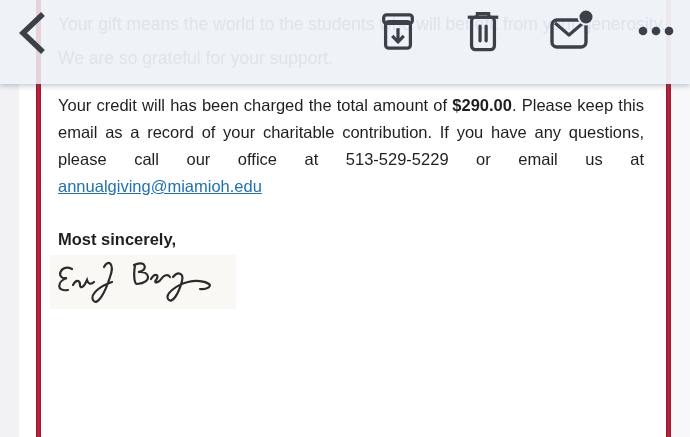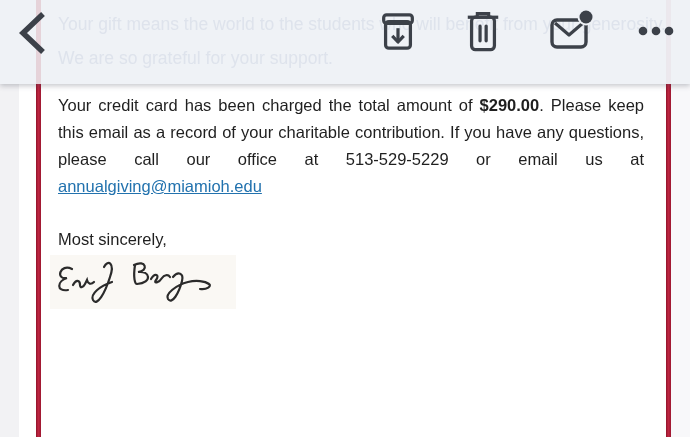--- a/index.html
+++ b/index.html
@@ -25,37 +25,37 @@
   .tb-btn{position:absolute;z-index:3;background:none;border:none;padding:0;cursor:pointer;line-height:0;}
   .tb-btn svg{display:block;}
   .icon-stroke{stroke:#3c4149;fill:none;}
 
   
   .email-text{position:absolute;left:58px;top:92px;width:586px;color:#1f1f1f;z-index:1;}
   .email-text p{margin:0 0 26px 0;font-size:16.5px;line-height:27px;text-align:justify;}
   .email-text p.no-just{text-align:left;}
   .amount{font-weight:bold;}
   a.mail-link{color:#2272ae;}
-  .closing{margin-bottom:2px !important;}
+  .closing{margin-bottom:2px !important;font-weight:bold;}
   .signature{display:block;margin:2px 0 10px -8px;background:rgba(243,239,230,0.45);}
   .sig-stroke{stroke:#2b2b2b;fill:none;stroke-width:2.2;stroke-linecap:round;}
   .sig-line{margin:0;font-size:16.5px;line-height:26px;}
 </style>
 </head>
 <body>
 
 <div class="page">
 
   <div class="gutter-left"></div>
   <div class="gutter-right"></div>
   <div class="rail rail-left"></div>
   <div class="rail rail-right"></div>
 
   <div class="email-text">
-    <p><span>Your credit card has been charged the total amount of </span><span class="amount">$290.00</span><span>. Please keep this email as a record of your charitable contribution. If you have any questions, please call our office at 513-529-5229 or email us at </span><a class="mail-link" href="#">annualgiving@miamioh.edu</a></p>
+    <p><span>Your credit will has been charged the total amount of </span><span class="amount">$290.00</span><span>. Please keep this email as a record of your charitable contribution. If you have any questions, please call our office at 513-529-5229 or email us at </span><a class="mail-link" href="#">annualgiving@miamioh.edu</a></p>
 
 
     <p class="no-just closing">Most sincerely,</p>
 
     <svg class="signature" width="186" height="54" viewBox="0 0 186 54" aria-label="Emily Berry signature">
       <path class="sig-stroke" d="M22 14 C10 8, 5 25, 17 23 C7 26, 6 37, 18 35"></path>
       <path class="sig-stroke" d="M23 30 c3 -6 7 -5 7 0 c0 3 3 3 5 -1 l2 -4 c1 4 4 5 7 2"></path>
       <path class="sig-stroke" d="M54 12 C58 4 65 8 60 22 C55 38 47 52 43 45 C40 39 50 31 62 27"></path>
       <path class="sig-stroke" d="M84 10 C96 4 99 16 88 17 C100 15 103 28 87 29 C85 29 83 23 85 10"></path>
       <path class="sig-stroke" d="M101 24 c4 -7 9 -4 5 1 c-3 4 3 3 6 -2 c2 -3 6 -4 8 -1"></path>

